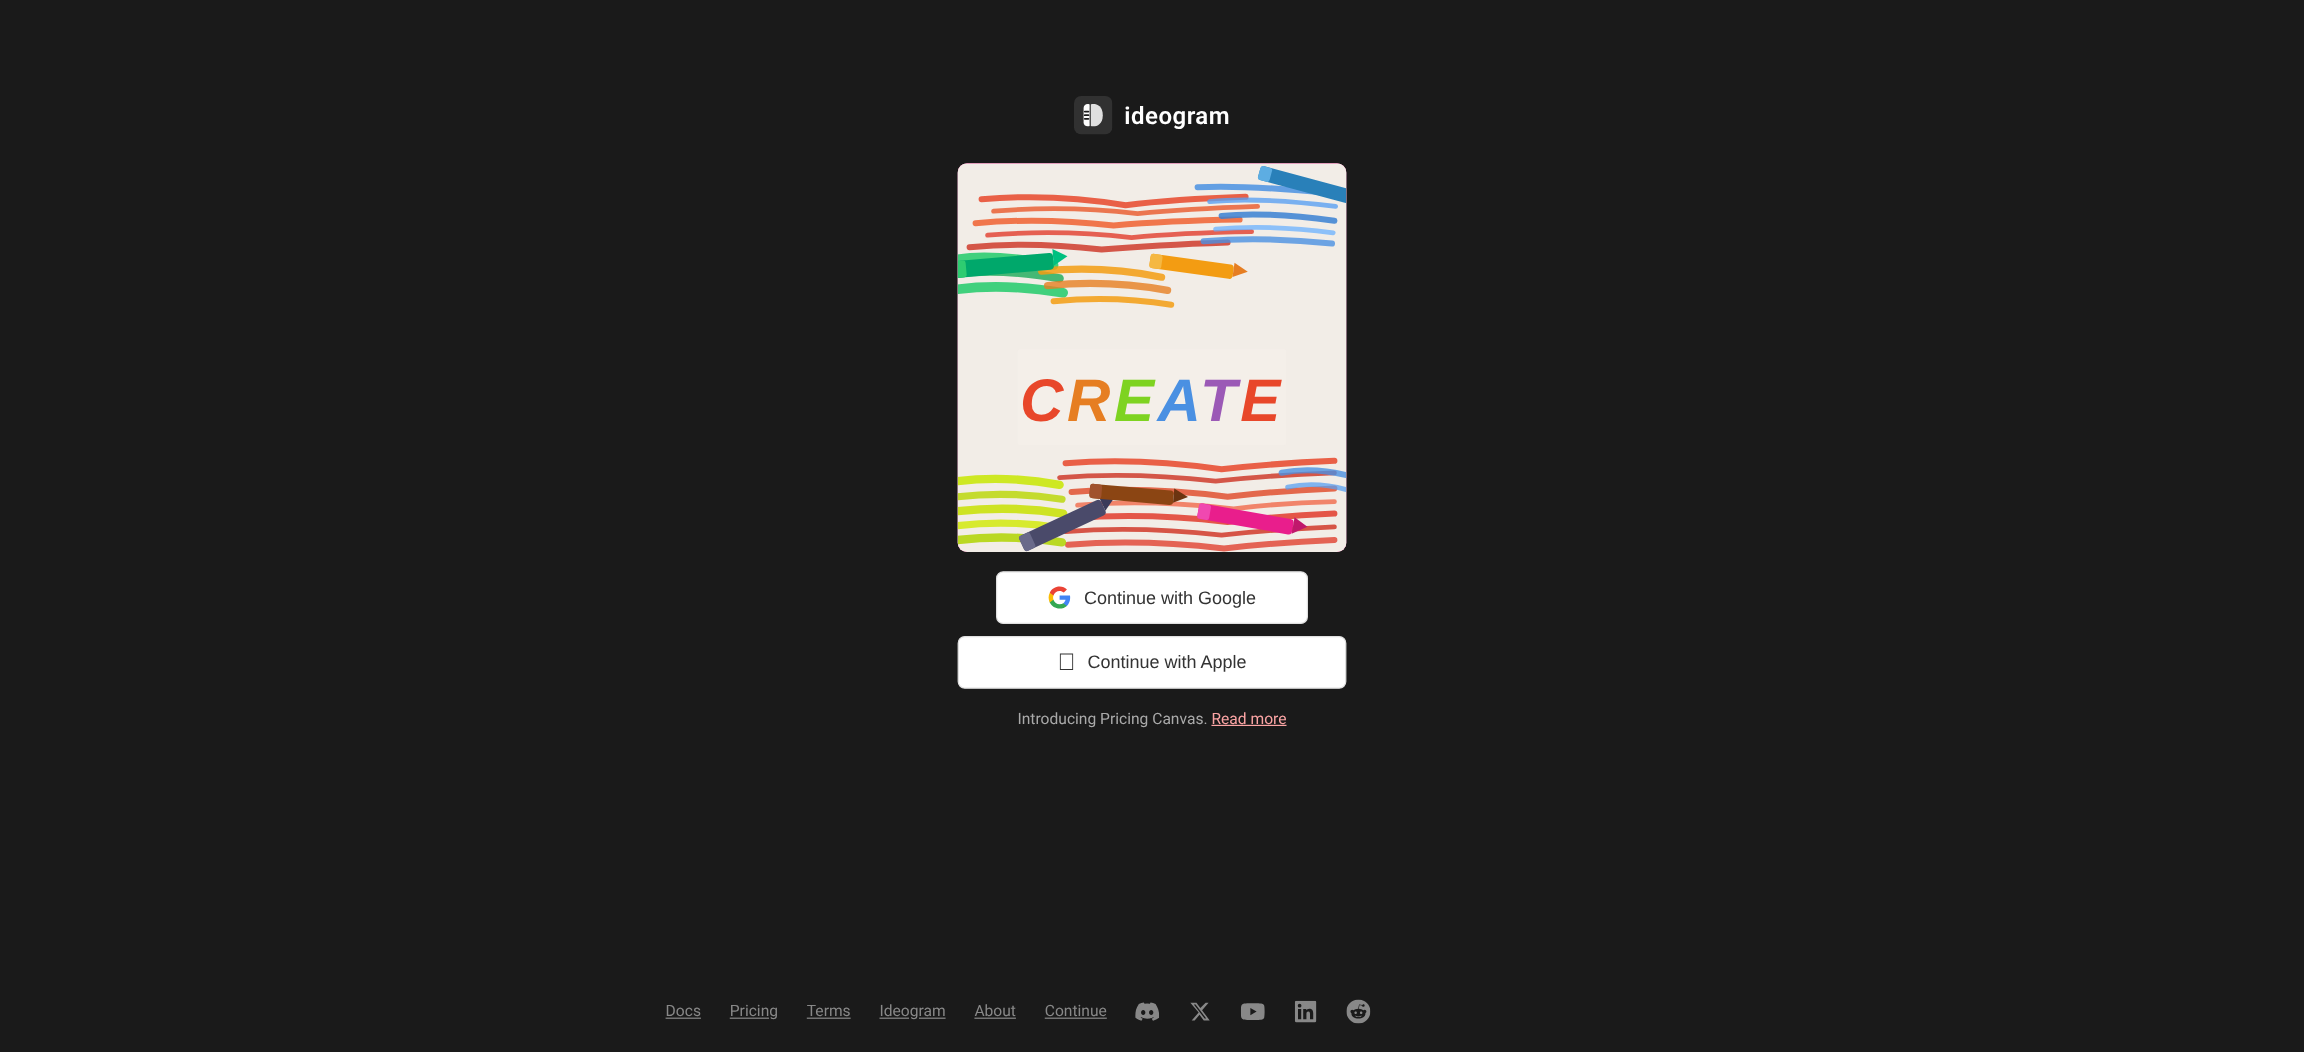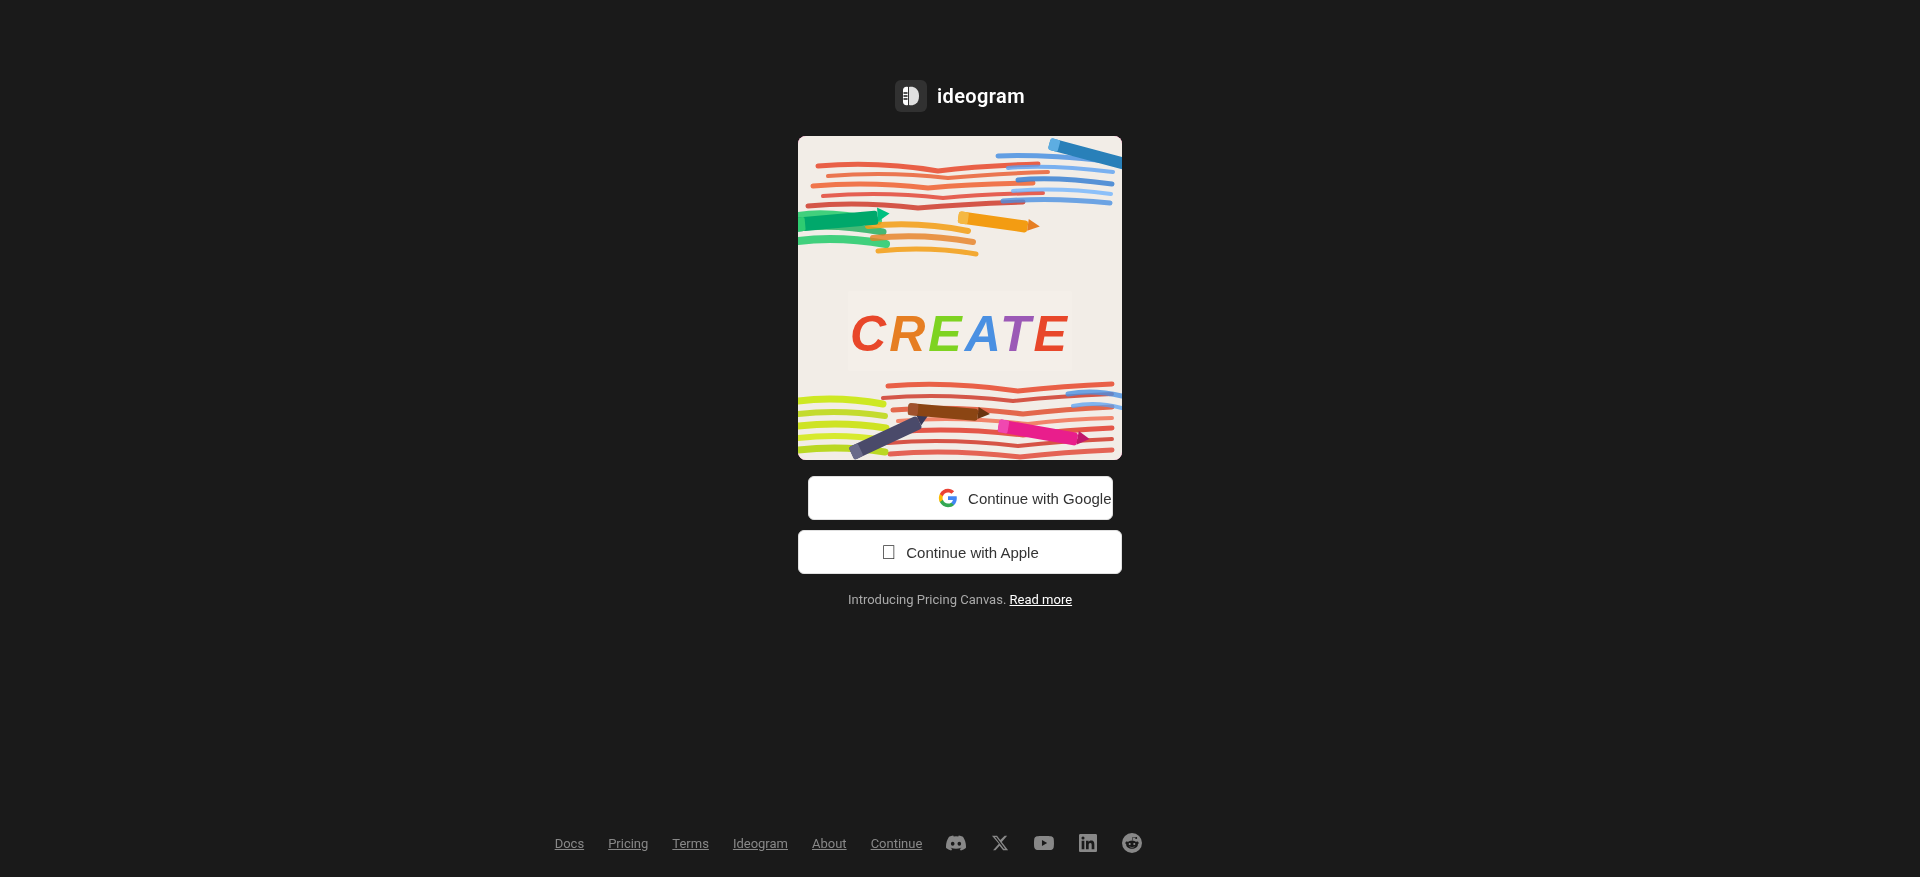--- a/index.html
+++ b/index.html
@@ -62,28 +62,28 @@
       overflow: hidden;
     }
 
     
     .crayon-canvas {
       width: 100%;
       height: 100%;
     }
 
     .btn-google {
-      width: 305px;
+      width: 260px;
       height: 44px;
       background: #ffffff;
       border: 1px solid #e0e0e0;
       border-radius: 6px;
       display: flex;
       align-items: center;
-      justify-content: flex-end;
+      justify-content: center;
       gap: 10px;
       cursor: pointer;
       margin-bottom: 10px;
       color: #333333;
       font-size: 15px;
       font-weight: 500;
       transition: background 0.15s;
     }
 
     .btn-apple {
@@ -114,21 +114,21 @@
       line-height: 1;
     }
 
     .intro-text {
       font-size: 13px;
       color: #aaaaaa;
       text-align: center;
     }
 
     .intro-text a {
-      color: #ffffff;
+      color: #fca5a5;
       text-decoration: underline;
       cursor: pointer;
     }
 
     .footer {
       position: fixed;
       bottom: 0;
       left: 0;
       width: 1697px;
       padding: 20px 0 24px;

